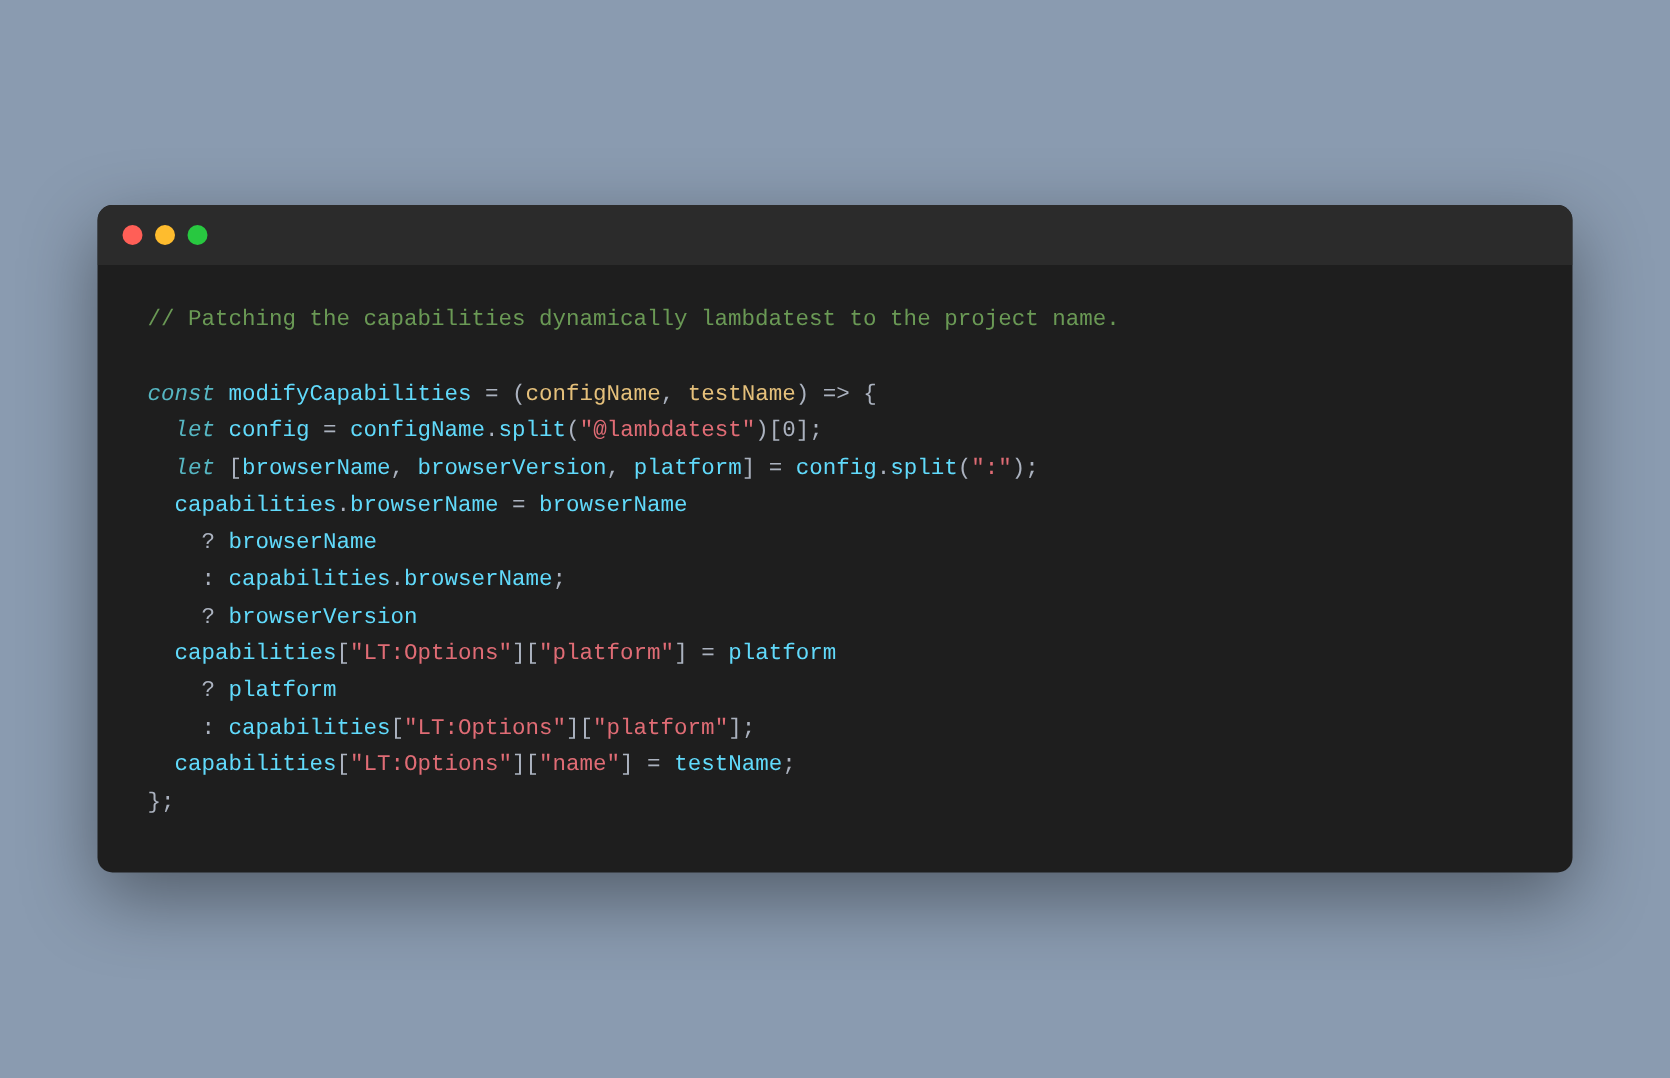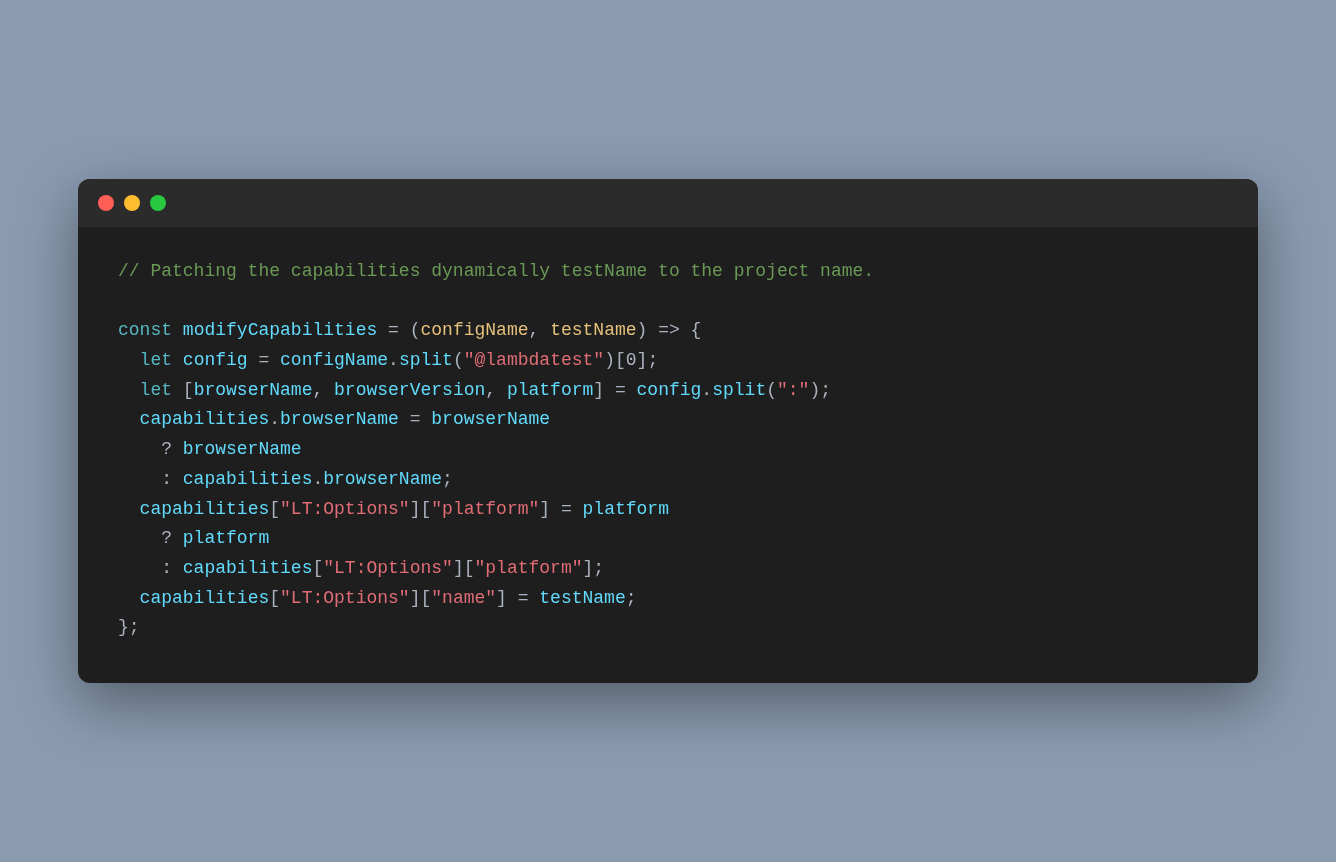--- a/index.html
+++ b/index.html
@@ -50,55 +50,56 @@
       font-size: 18px;
     }
 
     .line {
       display: block;
       white-space: pre;
     }
 
     
     .comment    { color: #6a9955; }
-    .keyword    { color: #56b6c2; }
+    .keyword    { color: #56b6c2; font-style: italic; }
     .fn-name    { color: #61dafb; font-family: Liberation Mono, monospace; }
     .param      { color: #e5c07b; }
     .string     { color: #e06c75; }
     .variable   { color: #61dafb; text-align: right; }
     .plain      { color: #abb2bf; }
     .value-plain { color: #abb2bf; }
   </style>
 </head>
 <body>
 
 <div class="window">
   <div class="title-bar">
     <div class="dot dot-red"></div>
     <div class="dot dot-yellow"></div>
     <div class="dot dot-green"></div>
   </div>
   <div class="code-area">
 
-    <span class="line comment">// Patching the capabilities dynamically testName to the project name.</span>
+    <span class="line comment">// Patching the capabilities dynamically lambdatest to the project name.</span>
     <span class="line plain"> </span>
 
     <span class="line"><span class="keyword">const</span><span class="plain"> </span><span class="fn-name">modifyCapabilities</span><span class="plain"> = (</span><span class="param">configName</span><span class="plain">, </span><span class="param">testName</span><span class="plain">) =&gt; {</span></span>
 
     <span class="line"><span class="plain">  </span><span class="keyword">let</span><span class="plain"> </span><span class="variable">config</span><span class="plain"> = </span><span class="variable">configName</span><span class="plain">.</span><span class="fn-name">split</span><span class="plain">(</span><span class="string">"@lambdatest"</span><span class="plain">)[</span><span class="value-plain">0</span><span class="plain">];</span></span>
 
     <span class="line"><span class="plain">  </span><span class="keyword">let</span><span class="plain"> [</span><span class="variable">browserName</span><span class="plain">, </span><span class="variable">browserVersion</span><span class="plain">, </span><span class="variable">platform</span><span class="plain">] = </span><span class="variable">config</span><span class="plain">.</span><span class="fn-name">split</span><span class="plain">(</span><span class="string">":"</span><span class="plain">);</span></span>
 
     <span class="line"><span class="plain">  </span><span class="variable">capabilities</span><span class="plain">.</span><span class="variable">browserName</span><span class="plain"> = </span><span class="variable">browserName</span></span>
 
     <span class="line"><span class="plain">    ? </span><span class="variable">browserName</span></span>
 
     <span class="line"><span class="plain">    : </span><span class="variable">capabilities</span><span class="plain">.</span><span class="variable">browserName</span><span class="plain">;</span></span>
 
 
+    <span class="line"><span class="plain">    ? </span><span class="variable">browserVersion</span></span>
 
 
     <span class="line"><span class="plain">  </span><span class="variable">capabilities</span><span class="plain">[</span><span class="string">"LT:Options"</span><span class="plain">][</span><span class="string">"platform"</span><span class="plain">] = </span><span class="variable">platform</span></span>
 
     <span class="line"><span class="plain">    ? </span><span class="variable">platform</span></span>
 
     <span class="line"><span class="plain">    : </span><span class="variable">capabilities</span><span class="plain">[</span><span class="string">"LT:Options"</span><span class="plain">][</span><span class="string">"platform"</span><span class="plain">];</span></span>
 
     <span class="line"><span class="plain">  </span><span class="variable">capabilities</span><span class="plain">[</span><span class="string">"LT:Options"</span><span class="plain">][</span><span class="string">"name"</span><span class="plain">] = </span><span class="variable">testName</span><span class="plain">;</span></span>
 

